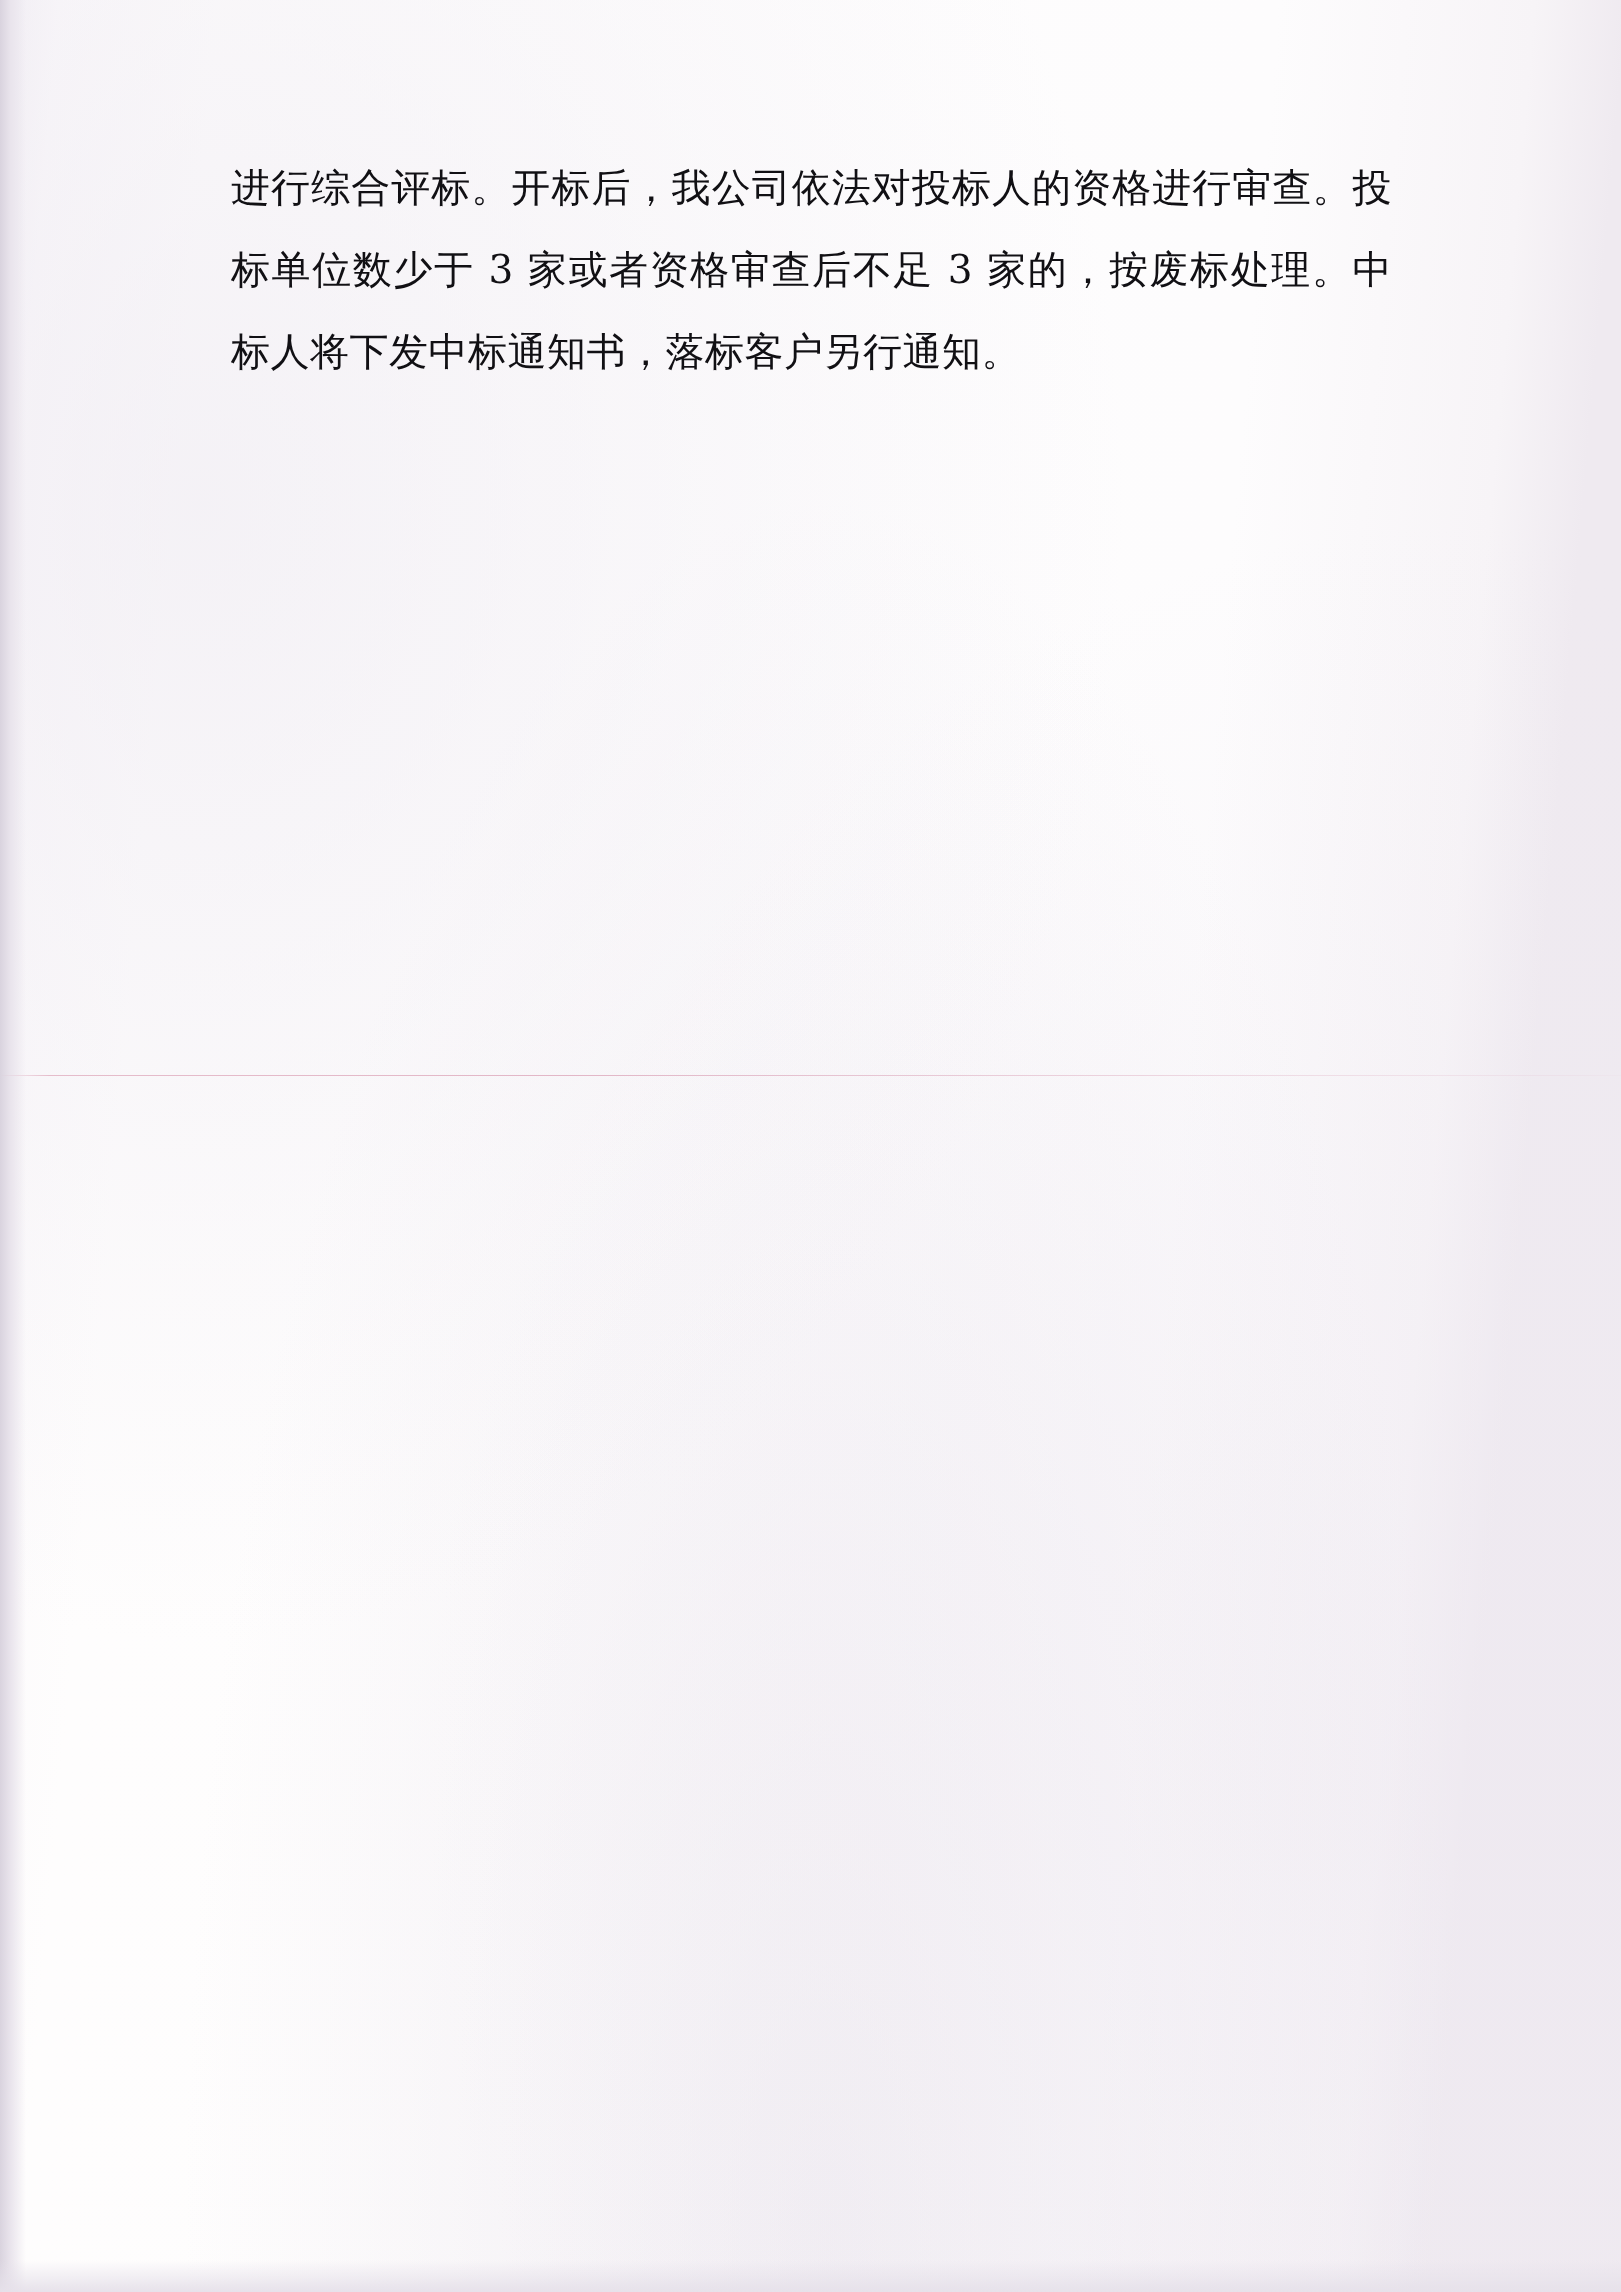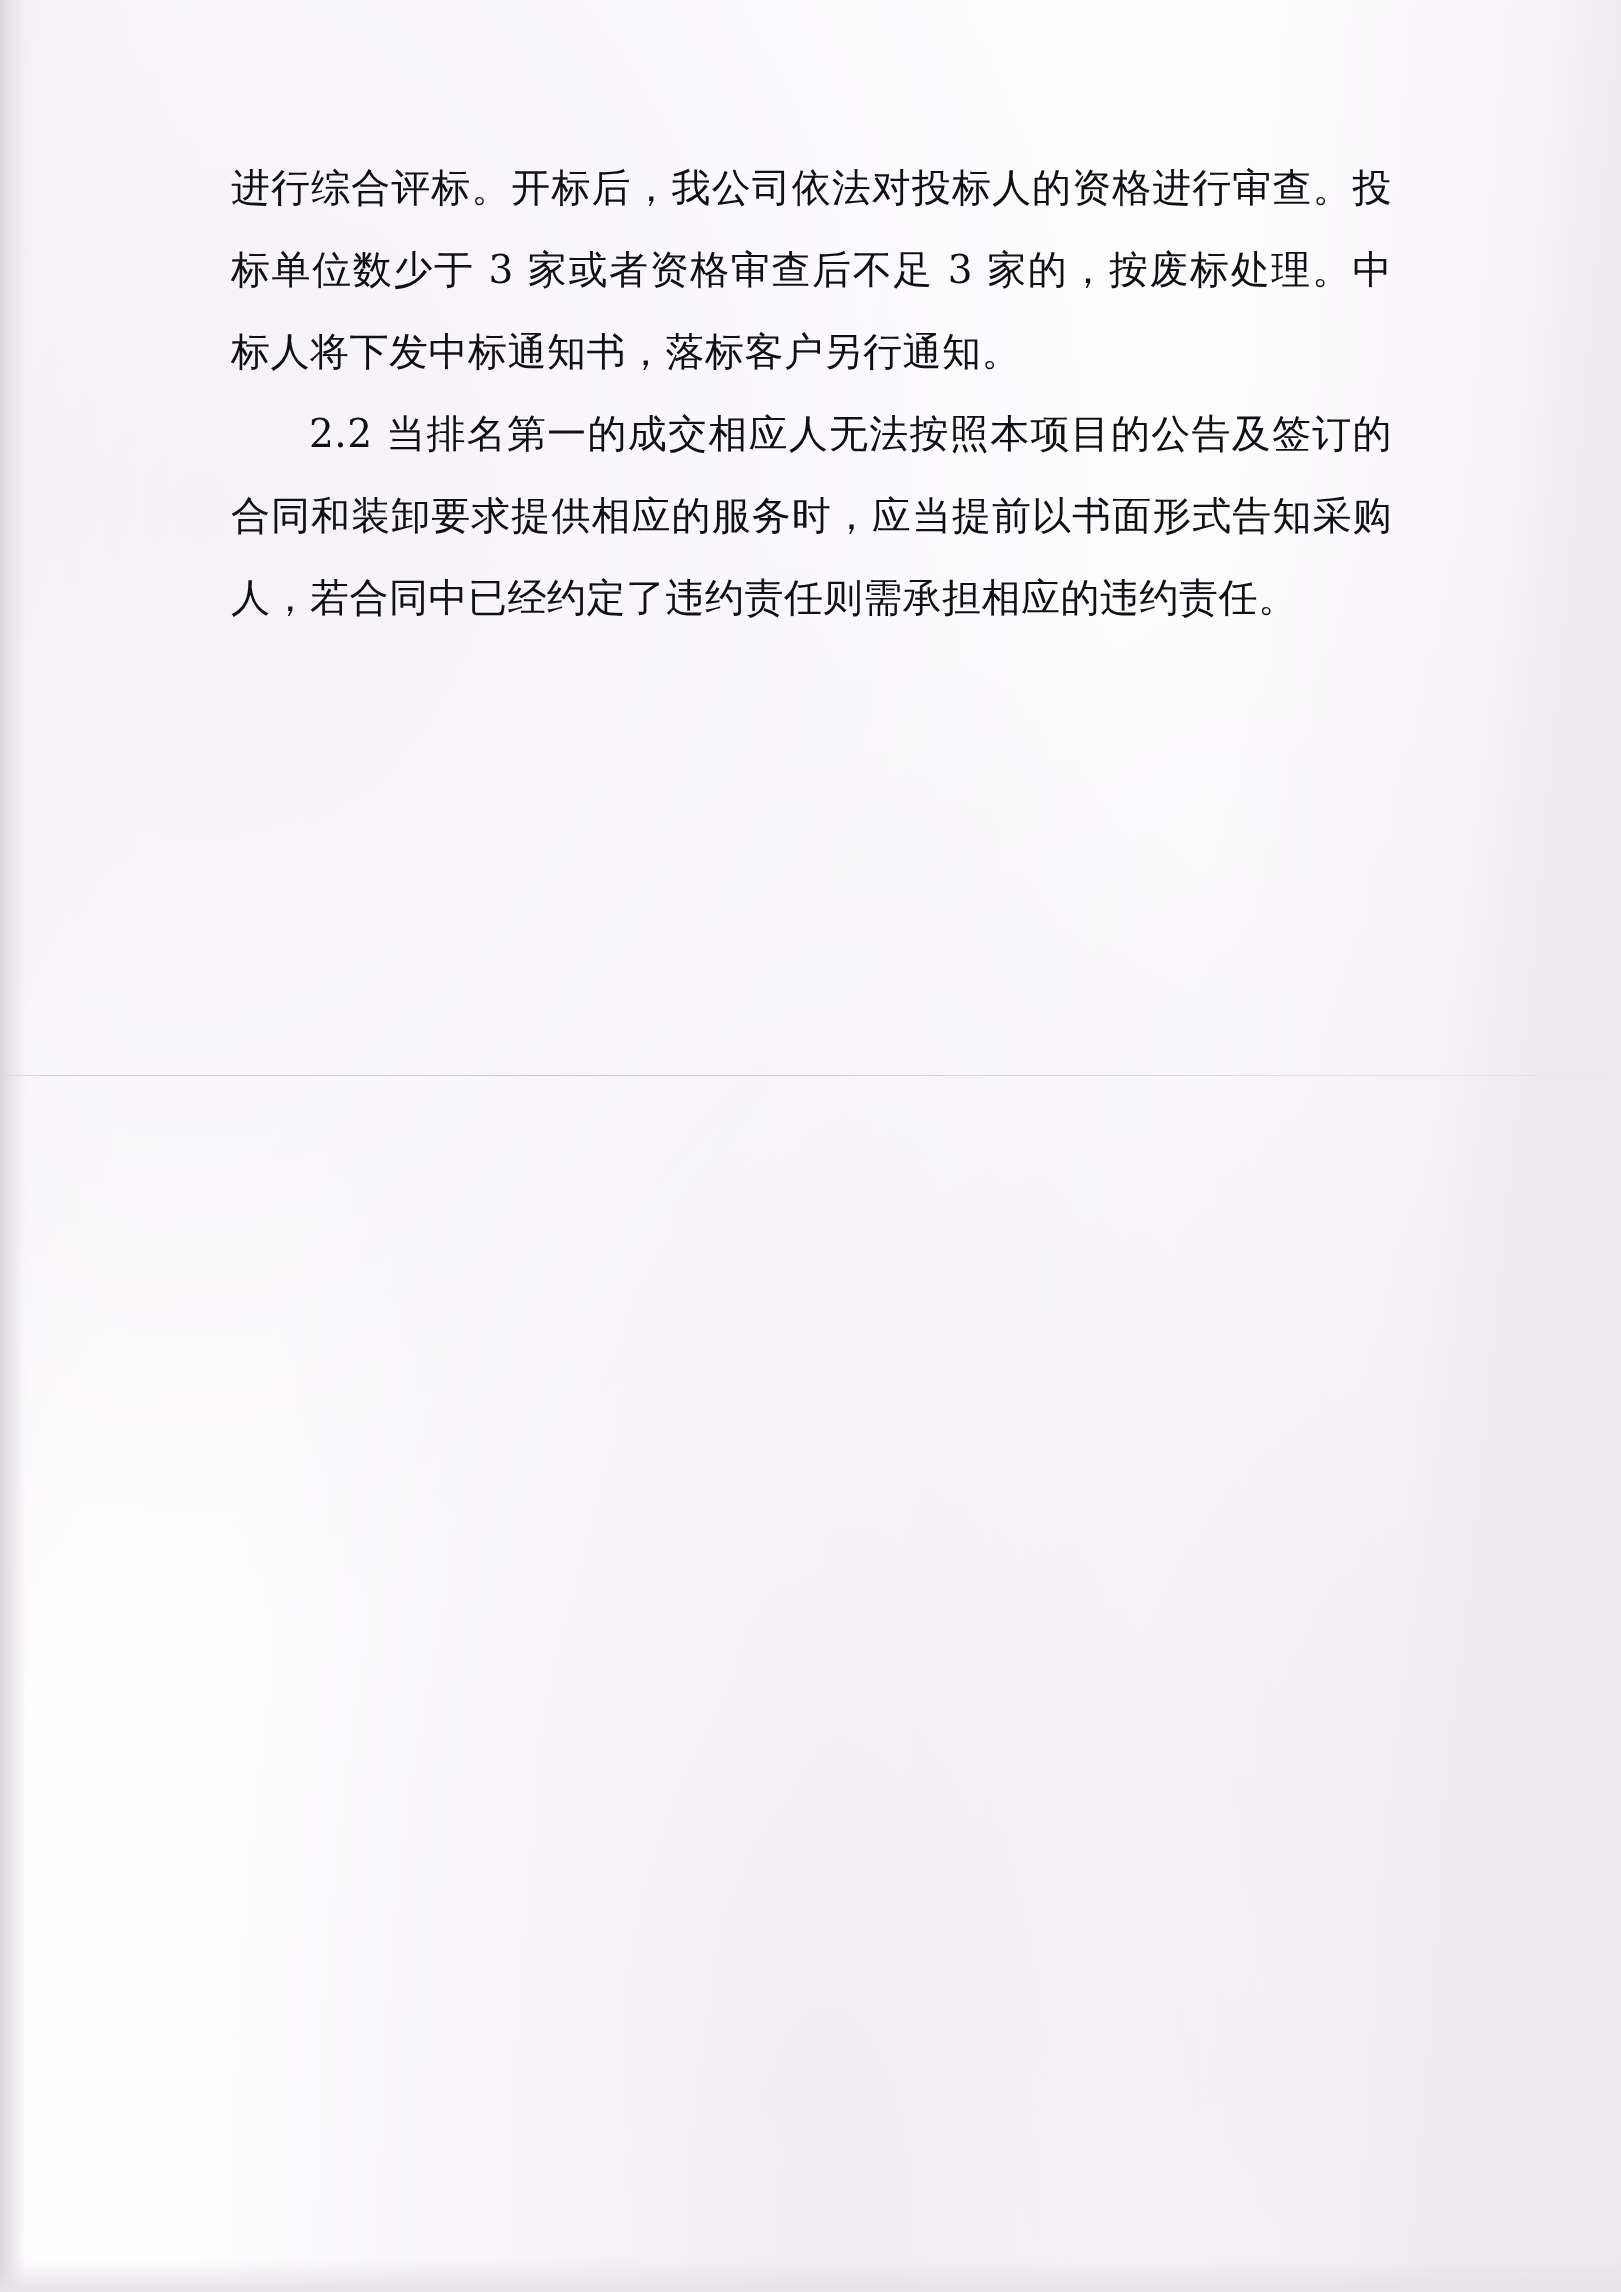--- a/index.html
+++ b/index.html
@@ -118,17 +118,16 @@
         <rect x="11" y="52" width="6" height="10" rx="2"></rect>
         <rect x="8" y="96" width="11" height="34" rx="3"></rect>
         <rect x="10" y="140" width="9" height="22" rx="3"></rect>
         <rect x="12" y="176" width="7" height="14" rx="2"></rect>
       </g>
     </svg>
   </div>
 
   <div class="body-text">
     <p class="para noindent">进行综合评标。开标后，我公司依法对投标人的资格进行审查。投标单位数少于 3 家或者资格审查后不足 3 家的，按废标处理。中标人将下发中标通知书，落标客户另行通知。</p>
-    <p class="para">2.2 当排名第一的成交相应人无法按照本项目的公告及签订的合同和装卸要求提供相应的服务时，应当提前以书面形式告知采购人，若合同中已经约定了违约责任则需承担相应的违约责任。</p>
   </div>
 
 </div>
 
 
 </body></html>

